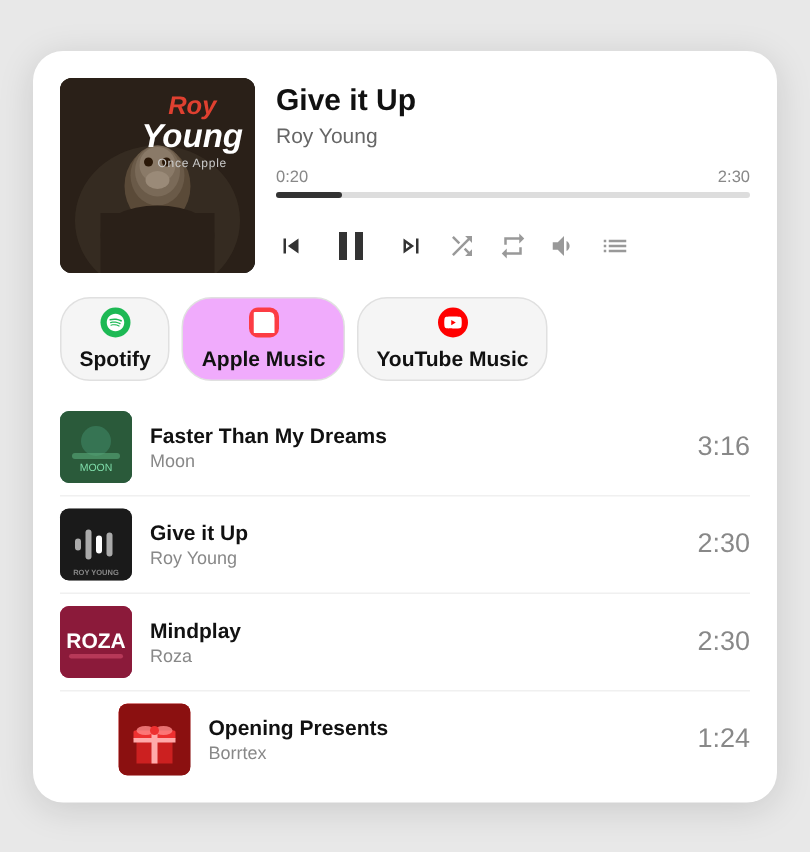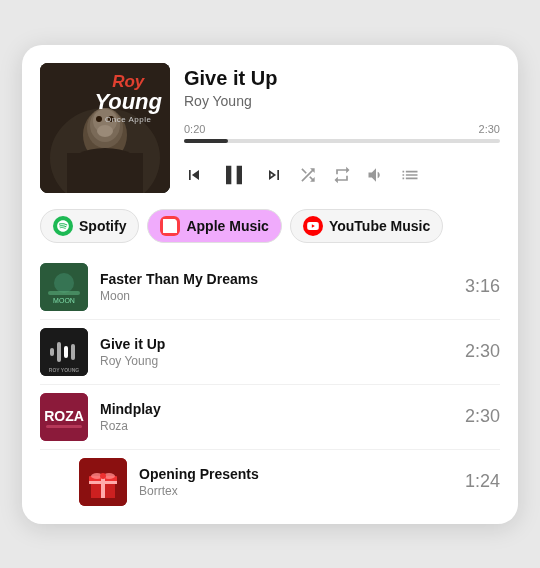--- a/index.html
+++ b/index.html
@@ -151,20 +151,21 @@
       align-items: center;
       gap: 6px;
       padding: 6px 12px;
       border-radius: 20px;
       border: 1.5px solid #e0e0e0;
       background: #f5f5f5;
       cursor: pointer;
       font-size: 14px;
       font-weight: 600;
       color: #111;
+      flex-direction: column;
     }
     .service-tab.active {
       border-color: #e0e0e0;
       background: #f0abfc;
     }
     .service-icon {
       width: 20px;
       height: 20px;
       border-radius: 50%;
       display: flex;

